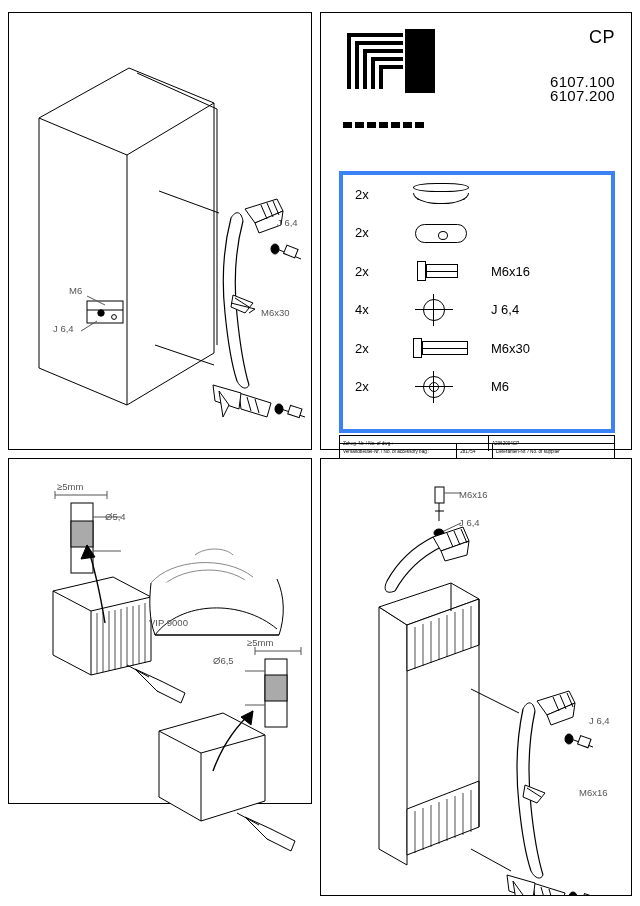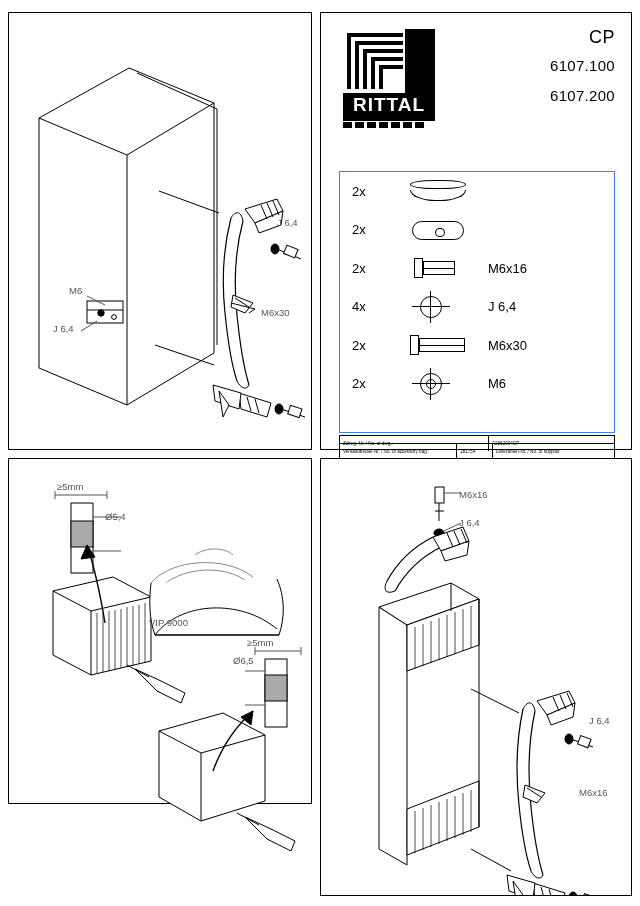--- a/index.html
+++ b/index.html
@@ -77,29 +77,29 @@
     color: #000;
     letter-spacing: 0.5px;
   }
   .title-num {
     position: absolute;
     right: 16px;
     font-size: 15px;
     color: #000;
     letter-spacing: 0.3px;
   }
-  #num1 { top: 44px; }
+  #num1 { top: 60px; }
   #num2 { top: 74px; }
 
   
   .parts-table {
     position: absolute;
     left: 18px; top: 158px;
     width: 276px; height: 262px;
-    border: 1px solid #3b82f6;
+    border: 4px solid #3b82f6;
     background: #fff;
   }
   .parts-row {
     position: relative;
     height: 38.5px;
     display: flex;
     align-items: center;
   }
   .qty {
     width: 48px;
@@ -292,21 +292,20 @@
 
     <div class="logo-block">
       <div class="logo-top">
         <div class="corner" style="left:4px;  top:4px;  width:56px; height:56px;"></div>
         <div class="corner" style="left:12px; top:12px; width:48px; height:48px;"></div>
         <div class="corner" style="left:20px; top:20px; width:40px; height:40px;"></div>
         <div class="corner" style="left:28px; top:28px; width:32px; height:32px;"></div>
         <div class="corner" style="left:36px; top:36px; width:24px; height:24px;"></div>
         <div class="blackfill"></div>
       </div>
-      <div class="logo-bottom">RITTAL</div>
       <div class="logo-bar-row">
         <i></i>
           <i></i>
           <i></i>
           <i></i>
           <i></i>
           <i></i>
           <i></i>
       </div>
     </div>
@@ -451,21 +450,21 @@
         <line x1="228" y1="354" x2="250" y2="366" stroke="#000"></line>
 
         <path d="M204,312 C212,290 226,268 244,252" stroke="#000" stroke-width="1.4"></path>
         <path d="M244,252 L232,258 L242,266 Z" fill="#000"></path>
       </g>
     </svg>
     <div class="lbl" style="left:48px; top:22px;">≥5mm</div>
     <div class="lbl" style="left:96px; top:52px;">Ø5,4</div>
     <div class="lbl" style="left:140px; top:158px;">VIP 9000</div>
     <div class="lbl" style="left:238px; top:178px;">≥5mm</div>
-    <div class="lbl" style="left:224px; top:196px;">Ø6,5</div>
+    <div class="lbl" style="left:204px; top:196px;">Ø6,5</div>
   </div>
 
   <div class="panel" id="panel-br">
     <svg width="310" height="436" viewBox="0 0 310 436">
       <g fill="none" stroke="#000" stroke-width="1">
 
         <rect x="114" y="28" width="9" height="16" fill="#fff"></rect>
         <line x1="118" y1="44" x2="118" y2="62"></line>
         <line x1="114" y1="52" x2="123" y2="52"></line>
         <ellipse cx="118" cy="74" rx="5" ry="4" fill="#000"></ellipse>

